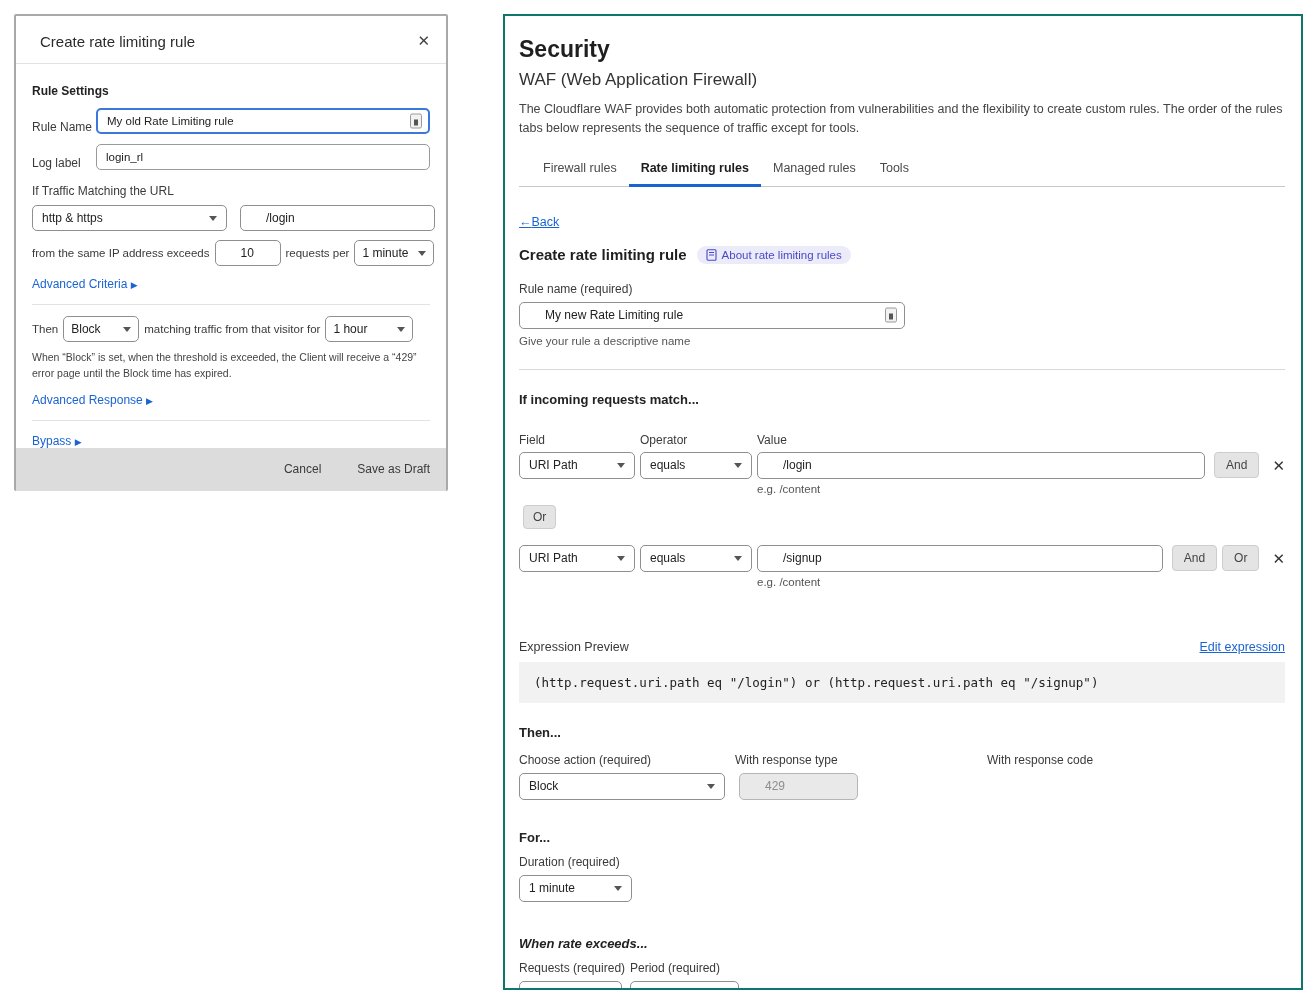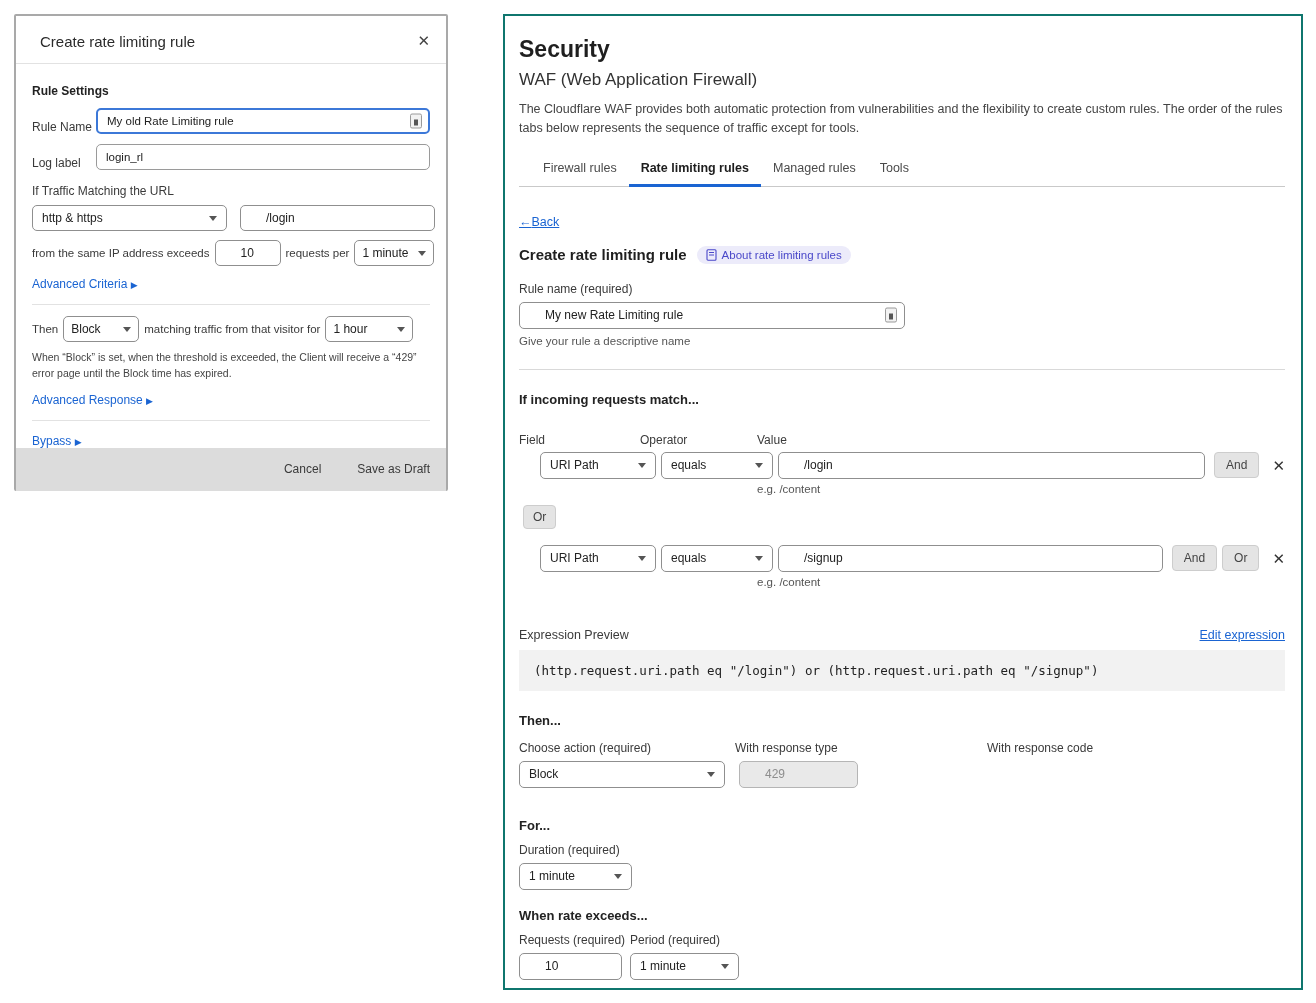--- a/index.html
+++ b/index.html
@@ -108,46 +108,46 @@
     padding: 3px 9px; font-size: 11.5px; cursor: pointer;
   }
   .p-field-label { margin-top: 18px; font-size: 12px; color: #3a3a3a; }
   .rule-name-input { width: 386px; }
   .p-helper { margin-top: 6px; font-size: 11.5px; color: #555; }
   .p-divider { margin-top: 22px; }
   .p-section-head { margin-top: 22px; }
   .cond-labels { display: flex; margin-top: 26px; font-size: 12px; color: #3a3a3a; }
   .cond-labels .l1 { width: 121px; }
   .cond-labels .l2 { width: 117px; }
-  .cond-row { display: flex; align-items: center; margin-top: 5px; gap: 5px; margin-left: 21px; }
+  .cond-row { display: flex; align-items: center; margin-top: 5px; gap: 5px; }
   .w116 { width: 116px; }
   .w112 { width: 112px; }
   .val-input-1 { width: 458px; margin-right: 4px; }
   .val-input-2 { width: 414px; margin-right: 4px; }
   .cond-hint { margin-left: 238px; margin-top: 4px; }
   .or-standalone { margin-top: 10px; margin-left: 4px; }
   .cond-row .x-icon { margin-left: 8px; }
   .expr-row { display: flex; justify-content: space-between; align-items: flex-end; margin-top: 40px; }
   .expr-label { font-size: 12.5px; color: #3a3a3a; }
-  .edit-link { font-size: 12.5px; }
+  .edit-link { font-size: 12.5px; margin-top: 12px; }
   .code-block {
     margin-top: 8px; background: #f2f2f2; padding: 13px 15px;
     font-family: "DejaVu Sans Mono", monospace; font-size: 12.5px; color: #222;
   }
   .then-labels { display: flex; margin-top: 13px; font-size: 12px; color: #3a3a3a; }
   .then-labels .c1 { width: 216px; }
   .then-labels .c2 { width: 252px; }
   .then-row { display: flex; margin-top: 6px; gap: 10px; }
   .w206 { width: 206px; }
   .w238 { width: 238px; }
   .code-input { width: 119px; background: #e9e9e9; color: #8d8d8d; border-color: #b5b5b5; margin-left: 4px; }
   .for-head { margin-top: 30px; }
   .sm-gap-label { margin-top: 10px; }
   .w113 { width: 113px; margin-top: 6px; }
-  .rate-head { margin-top: 18px; }
+  .rate-head { margin-top: 34px; font-style: italic; }
   .rate-labels { display: flex; margin-top: 10px; font-size: 12px; color: #3a3a3a; }
   .rate-labels .r1 { width: 111px; }
   .rate-row { display: flex; gap: 8px; margin-top: 6px; }
   .w103 { width: 103px; }
   .w109 { width: 109px; }
   .doc-icon { display: inline-block; flex: none; }
 </style>
 </head>
 <body>
 

